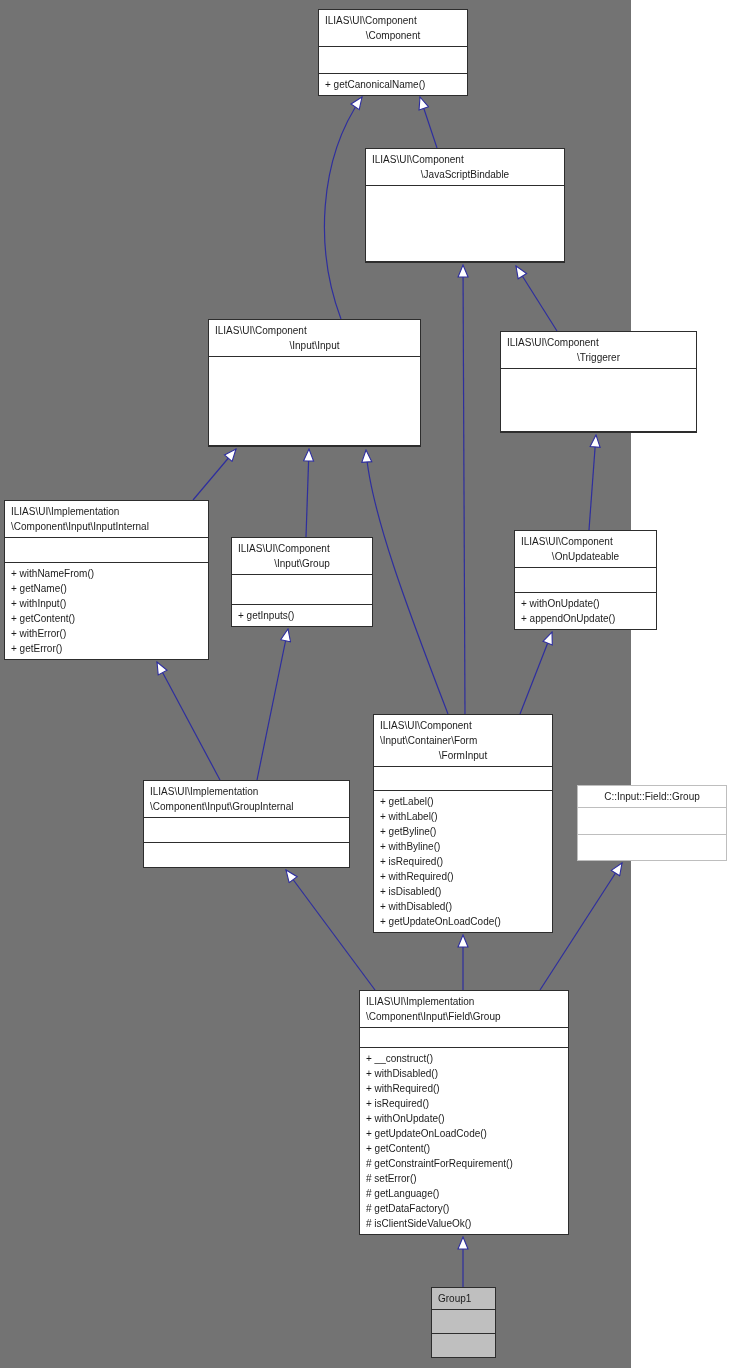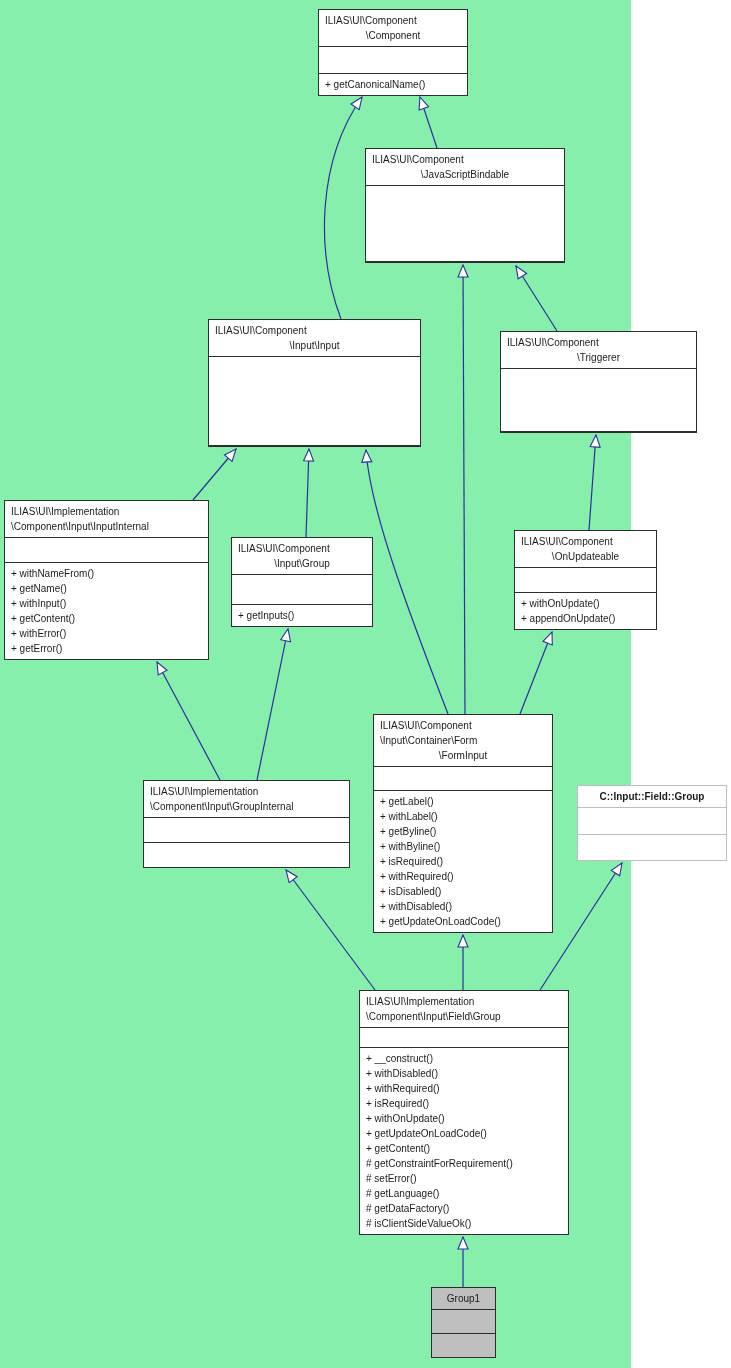--- a/index.html
+++ b/index.html
@@ -1,37 +1,37 @@
 <!DOCTYPE html>
 <html style="--border: #2d2d2d; --extborder: #bebebe; --arrow: #2e2e9e; --boxfill: #ffffff; --currentfill: #bfbfbf;"><head>
 <meta charset="utf-8">
 <style>
   html,body{margin:0;padding:0;background:#fff;}
   #diagram{
-    position:relative;width:631px;height:1368px;background:#86efac;
+    position:relative;width:631px;height:1368px;background:#737373;
     font-family:"Liberation Sans",sans-serif;font-size:10px;color:#1b1b1b;
   }
   #edges{position:absolute;left:0;top:0;width:731px;height:1368px;}
   .edge{fill:none;stroke:var(--arrow);stroke-width:1.2px;}
   .uml-box{
     position:absolute;display:flex;flex-direction:column;box-sizing:border-box;
     background:var(--boxfill);border:1.5px solid var(--border);
   }
   .uml-box .sec{box-sizing:border-box;}
   .sec.title{padding:3px 6px;border-bottom:1px solid var(--border);}
   .sec.mid{flex:1;border-bottom:1px solid var(--border);}
   .sec.mid2{flex:1;}
   .sec.methods{padding:3px 6px;}
   .tl{line-height:15px;white-space:nowrap;}
   .tl.center{text-align:center;}
   .m{line-height:15px;white-space:nowrap;}
   .uml-box.external{border-color:var(--extborder);}
-  .uml-box.external .sec{border-color:var(--extborder);font-weight:bold;}
+  .uml-box.external .sec{border-color:var(--extborder);}
   .uml-box.current{background:var(--currentfill);}
-  .uml-box.current .tl{text-align:center;}
+  .uml-box.current .tl{text-align:left;}
 </style>
 </head>
 <body>
 
 <div id="diagram">
 
   <svg id="edges" viewBox="0 0 731 1368" xmlns="http://www.w3.org/2000/svg">
     <defs>
       <marker id="inherit-arrow" markerUnits="userSpaceOnUse" markerWidth="14" markerHeight="12" refX="13" refY="6" orient="auto">
         <path d="M1,1 L13,6 L1,11 Z" fill="#ffffff" stroke="#2e2e9e" stroke-width="1.1"></path>

